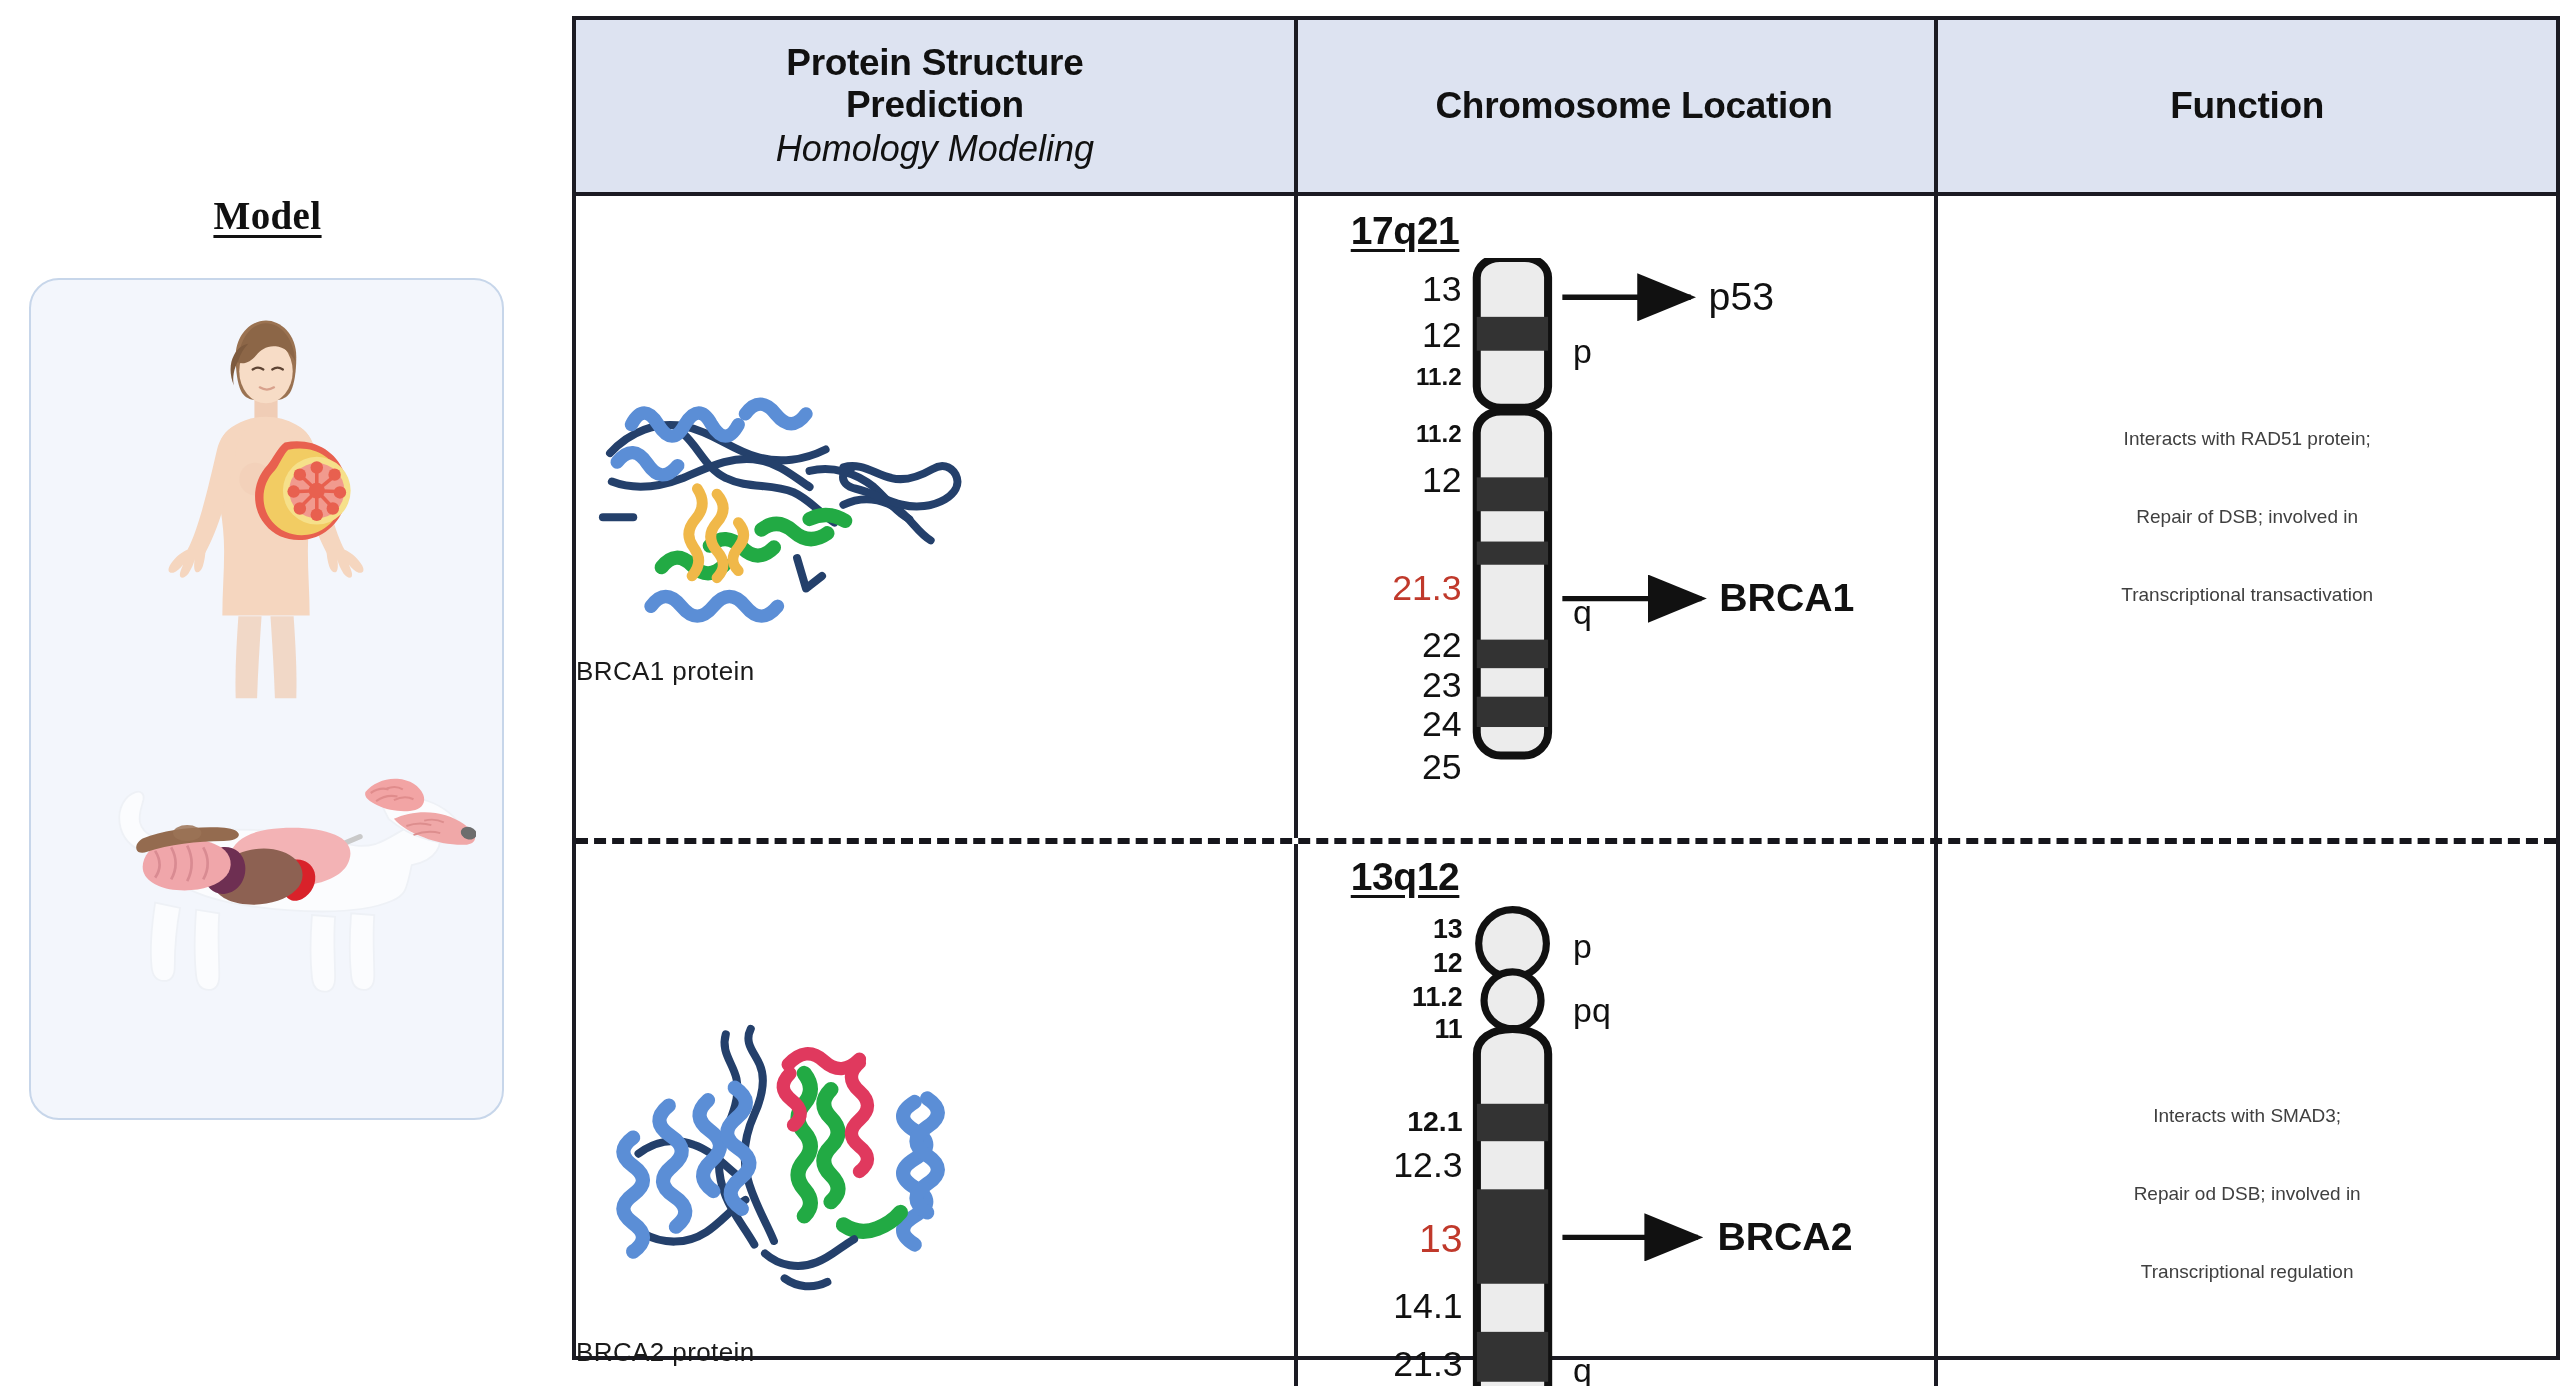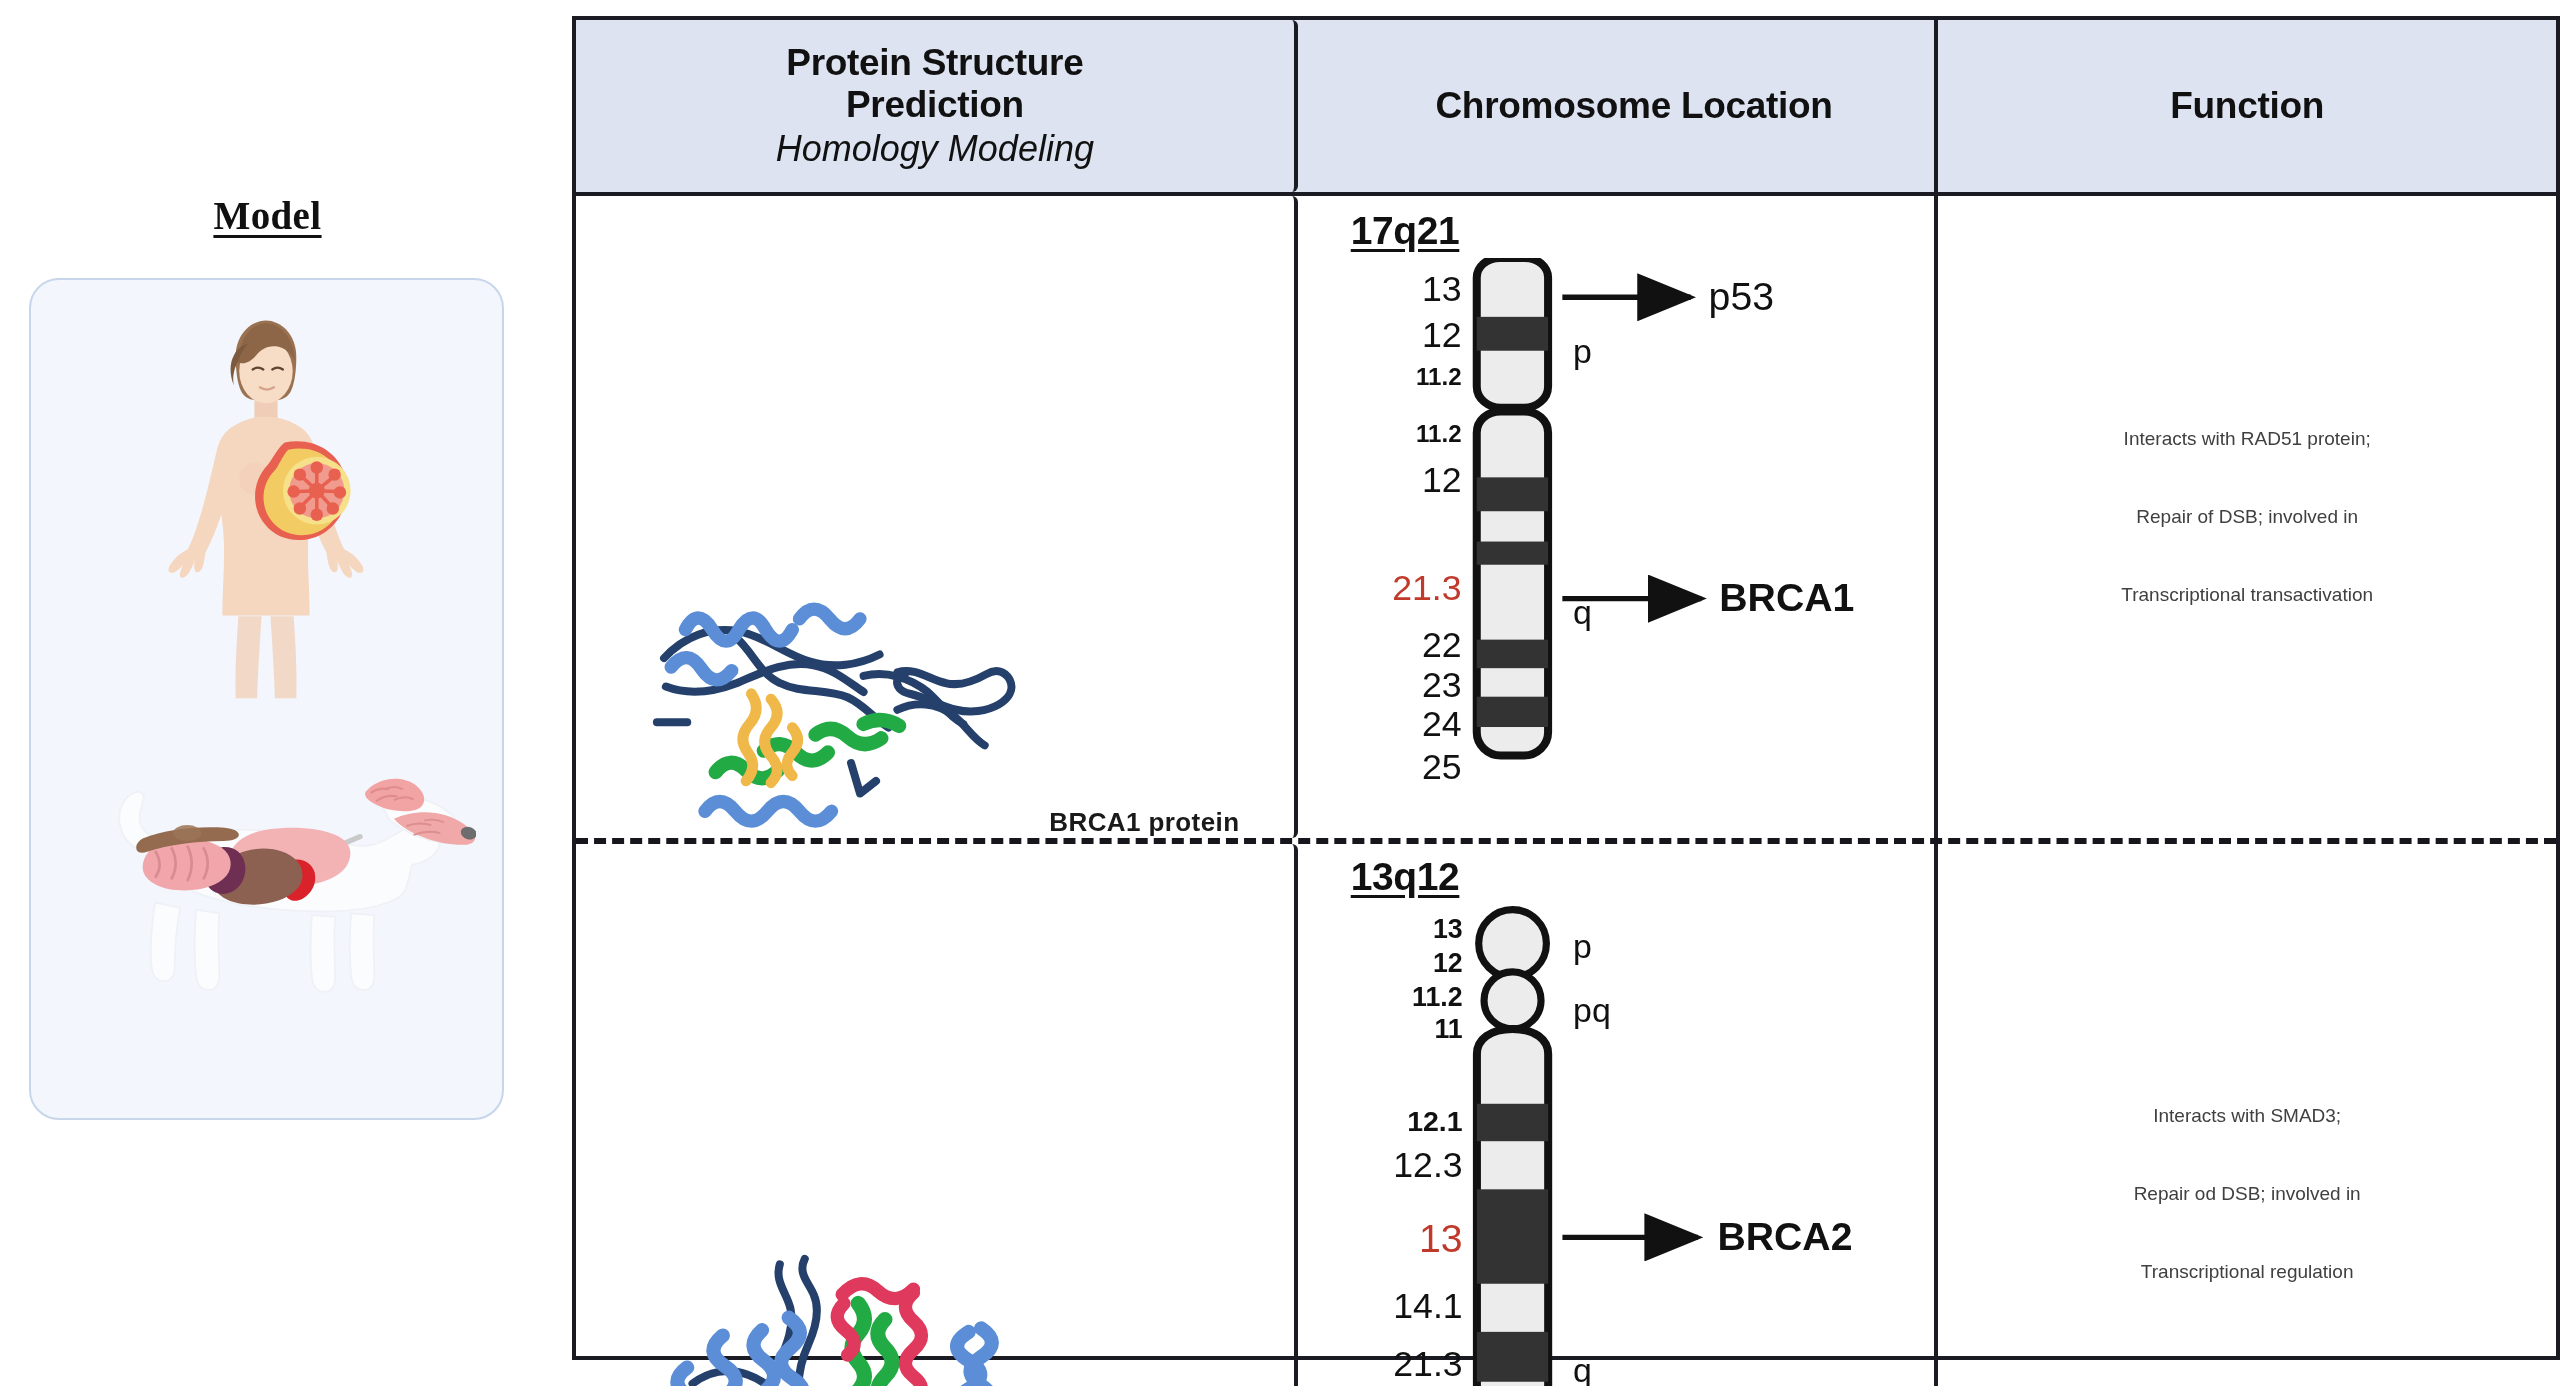--- a/index.html
+++ b/index.html
@@ -53,38 +53,38 @@
     box-sizing:border-box;
   }
   .tbody-row{display:flex;box-sizing:border-box;}
   #row-brca1{height:642px;}
   #row-brca2{height:700px;}
   .dashed-sep{
     height:0;border-top:6.2px dashed #16161c;
     margin:0;
   }
   .col{box-sizing:border-box;position:relative;}
-  .col-protein{width:764px;border-right:4.5px solid #1b1b23;border-radius:6px;}
+  .col-protein{width:764px;border-right:4.5px solid #1b1b23;}
   .col-chrom{width:676px;border-right:4.5px solid #1b1b23;padding-left:36px;}
   .col-function{width:654px;}
 
   .thead .col{
     display:flex;align-items:center;justify-content:center;
     text-align:center;
     border-right-color:#1b1b23;
   }
   .th-main{
     font-size:37px;font-weight:bold;line-height:1.16;letter-spacing:-0.3px;
   }
   .th-sub{
     font-size:36px;font-style:italic;font-weight:normal;line-height:1.2;
   }
 
   
-  .protein-cell{display:flex;flex-direction:row;align-items:flex-end;justify-content:center;height:100%;font-weight:bold;}
+  .protein-cell{display:flex;flex-direction:column;align-items:flex-start;justify-content:center;height:100%;}
   .protein-caption{
     margin-top:23px;font-size:26px;letter-spacing:0.4px;color:#1a1a1a;
   }
   
   .function-cell{
     display:flex;flex-direction:column;justify-content:center;
     height:100%;padding:0 43px;box-sizing:border-box;
   }
   .fn-line{font-size:19px;line-height:1.25;margin:27px 0;color:#404040;}
   .fn-center{text-align:center;}

